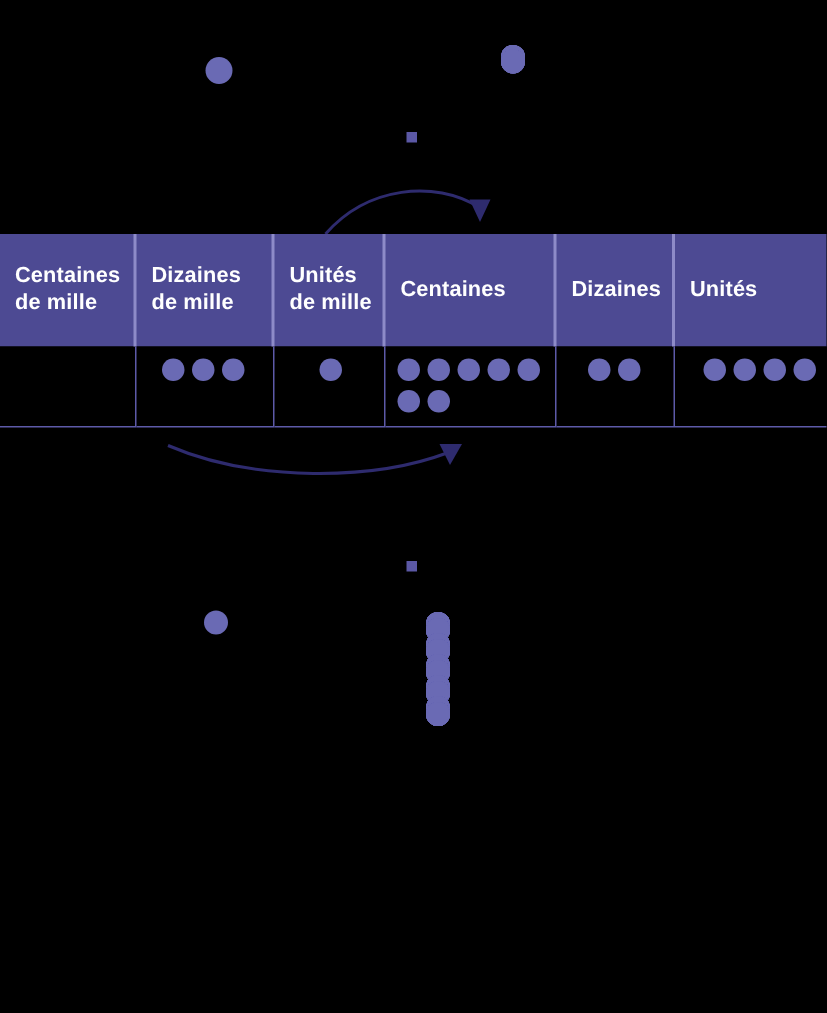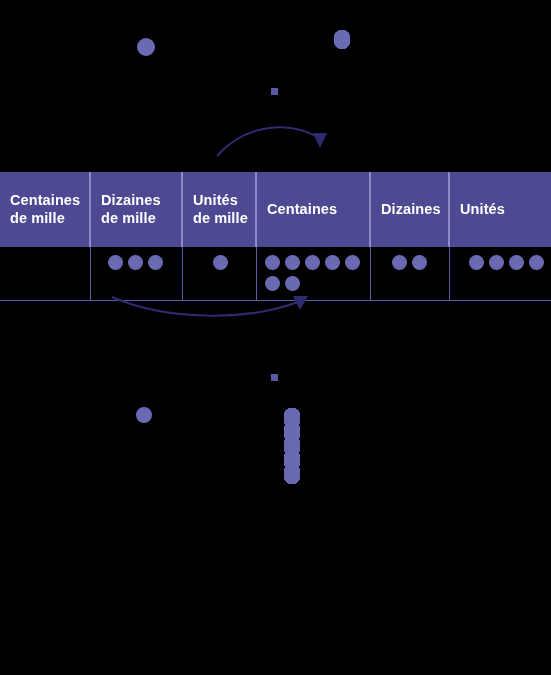--- a/index.html
+++ b/index.html
@@ -44,21 +44,21 @@
     position: absolute;
   }
   .dot-row {
     display: flex;
   }
 
   
   .pv-table {
     position: absolute;
     left: 0;
-    top: 172px;
+    top: 156px;
     width: 551px;
     border-collapse: collapse;
     table-layout: fixed;
   }
   .pv-table th {
     background: #4d4a93;
     color: #ffffff;
     font-size: 14.5px;
     font-weight: bold;
     line-height: 1.22;

